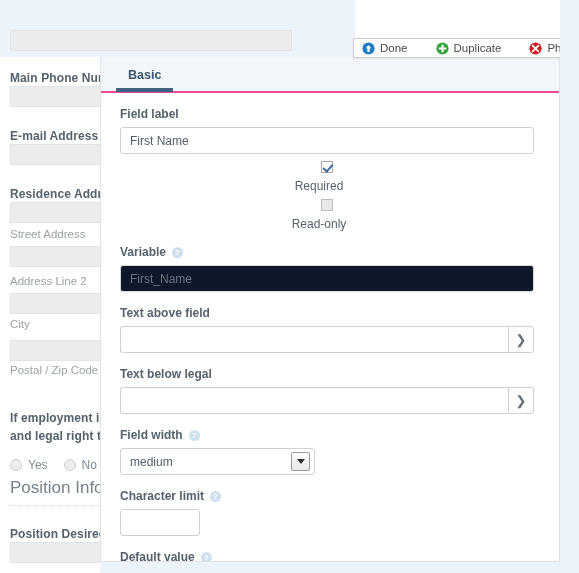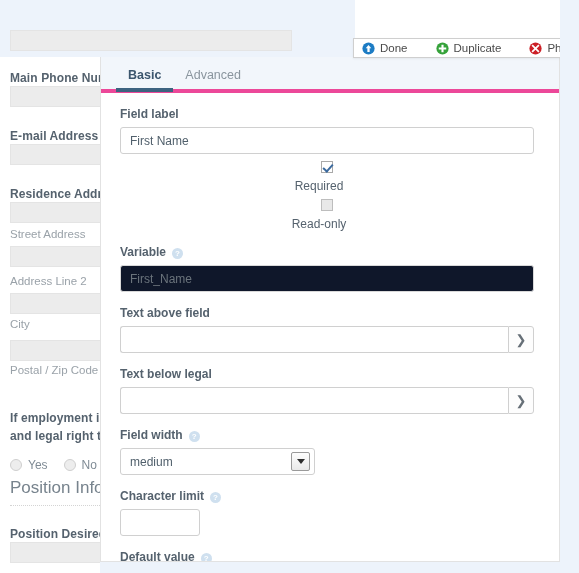--- a/index.html
+++ b/index.html
@@ -103,23 +103,23 @@
     background: #ffffff;
     border: 1px solid #e2e2e2;
     border-top: none;
     z-index: 30;
   }
   .tabstrip {
     height: 36px;
     background: #f2f6fb;
     position: relative;
     display: flex;
-    align-items: flex-start;
+    align-items: center;
     padding-left: 15px;
-    border-bottom: 4px solid #ec4899;
+    border-bottom: 2px solid #ec4899;
   }
   .tab {
     font-size: 12.5px;
     color: #8a959e;
     padding: 11px 12px 9px 12px;
     cursor: pointer;
     position: relative;
     white-space: nowrap;
   }
   .tab.active { color: #3c566e; font-weight: bold; }
@@ -137,21 +137,21 @@
     height: 468px;
     overflow: hidden;
   }
 
   .fld { margin-bottom: 12px; }
   .fld-label {
     font-size: 12px;
     font-weight: bold;
     color: #55626e;
     display: flex;
-    align-items: flex-end;
+    align-items: center;
     gap: 6px;
     margin-bottom: 6px;
   }
   .help-icon {
     width: 11px; height: 11px;
     border-radius: 50%;
     background: #cfe0ef;
     color: #ffffff;
     font-size: 8px;
     font-weight: bold;
@@ -334,21 +334,20 @@
         <path d="M4.6 3.1 L8 6.5 L11.4 3.1 L12.9 4.6 L9.5 8 L12.9 11.4 L11.4 12.9 L8 9.5 L4.6 12.9 L3.1 11.4 L6.5 8 L3.1 4.6 Z" fill="#ffffff"></path>
       </svg>
       <span>Phone</span>
     </div>
   </div>
 
   <div class="panel">
 
     <div class="tabstrip">
       <div class="tab active">Basic</div>
-      <div class="tab">Advanced</div>
     </div>
 
     <div class="panel-body">
 
       <div class="fld">
         <div class="fld-label">
           <span>Field label</span>
         </div>
         <input class="txtinput" type="text" value="First Name" style="">
         <div class="checkrow">

